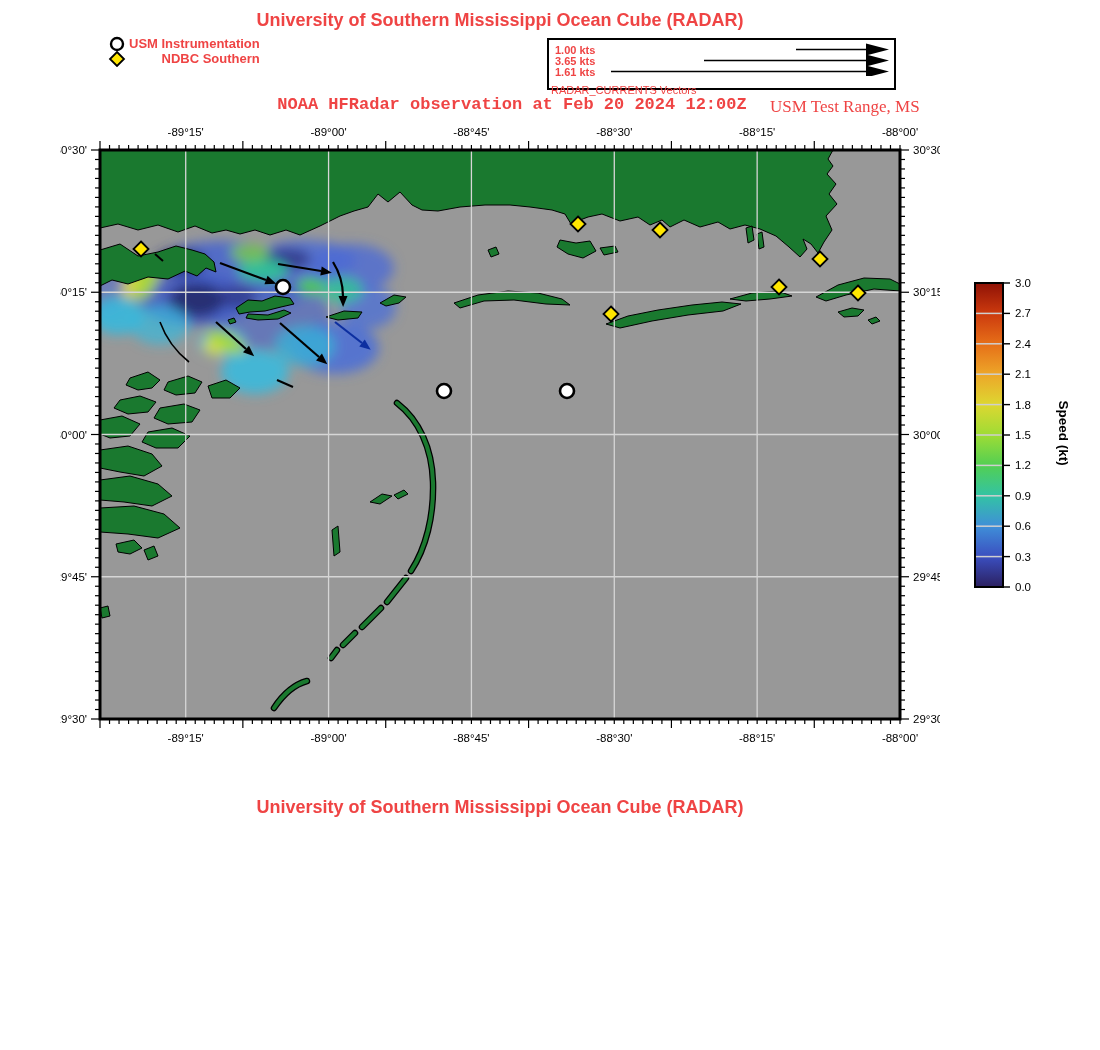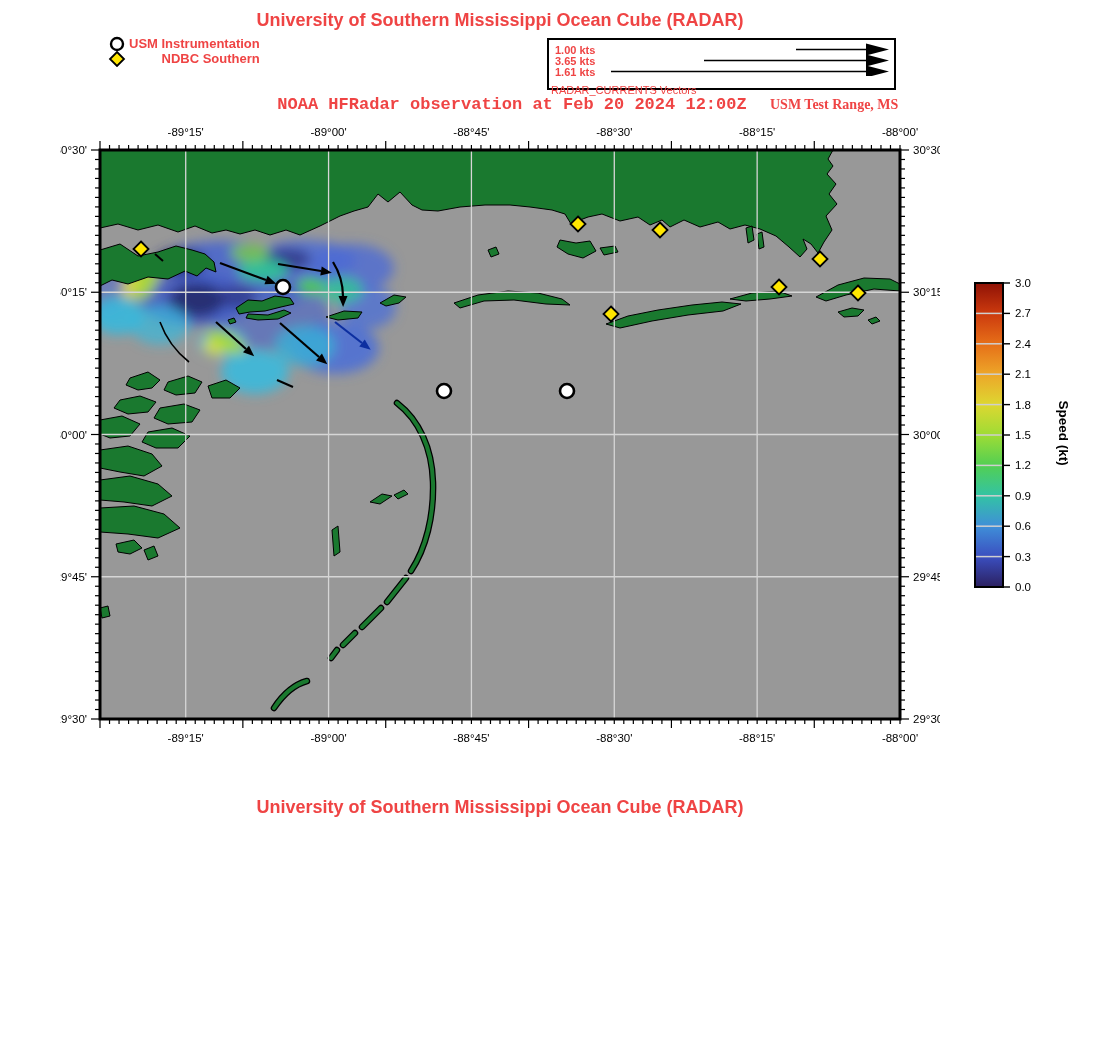--- a/index.html
+++ b/index.html
@@ -4,21 +4,21 @@
 <style>
   html,body{margin:0;padding:0;background:#fff;}
   .page{position:relative;width:1100px;height:1050px;background:#fff;
         font-family:"Liberation Sans",sans-serif;color:#ef4444;overflow:hidden;}
   .abs{position:absolute;}
   .title{left:0;top:10px;width:1000px;text-align:center;font-size:18px;font-weight:bold;}
   .title-bottom{left:0;top:797px;width:1000px;text-align:center;font-size:18px;font-weight:bold;}
   .subtitle{left:0;top:95px;width:1000px;text-align:center;
             font-family:Liberation Mono, monospace;font-size:17px;font-weight:bold;margin-left:12px;}
   .range-label{left:770px;top:97px;font-family:"Liberation Serif",serif;
-               font-size:14px;font-weight:bold;}
+               font-size:17px;font-weight:normal;}
   .legend{left:108px;top:36px;}
   .legend-row{display:flex;align-items:center;height:15px;justify-content:space-between;}
   .legend-row .lbl{font-size:13px;font-weight:bold;margin-left:3px;white-space:nowrap;}
   .veckey{left:547px;top:38px;width:349px;height:52px;border:2.5px solid #000;
           background:#fff;box-sizing:border-box;}
   .veckey .row-lbl{position:absolute;left:6px;font-size:11px;font-weight:bold;line-height:11px;}
   .veckey-caption{left:551px;top:84px;font-size:11px;font-weight:normal;}
   svg text{font-family:"Liberation Sans",sans-serif;}
 </style>
 </head>

